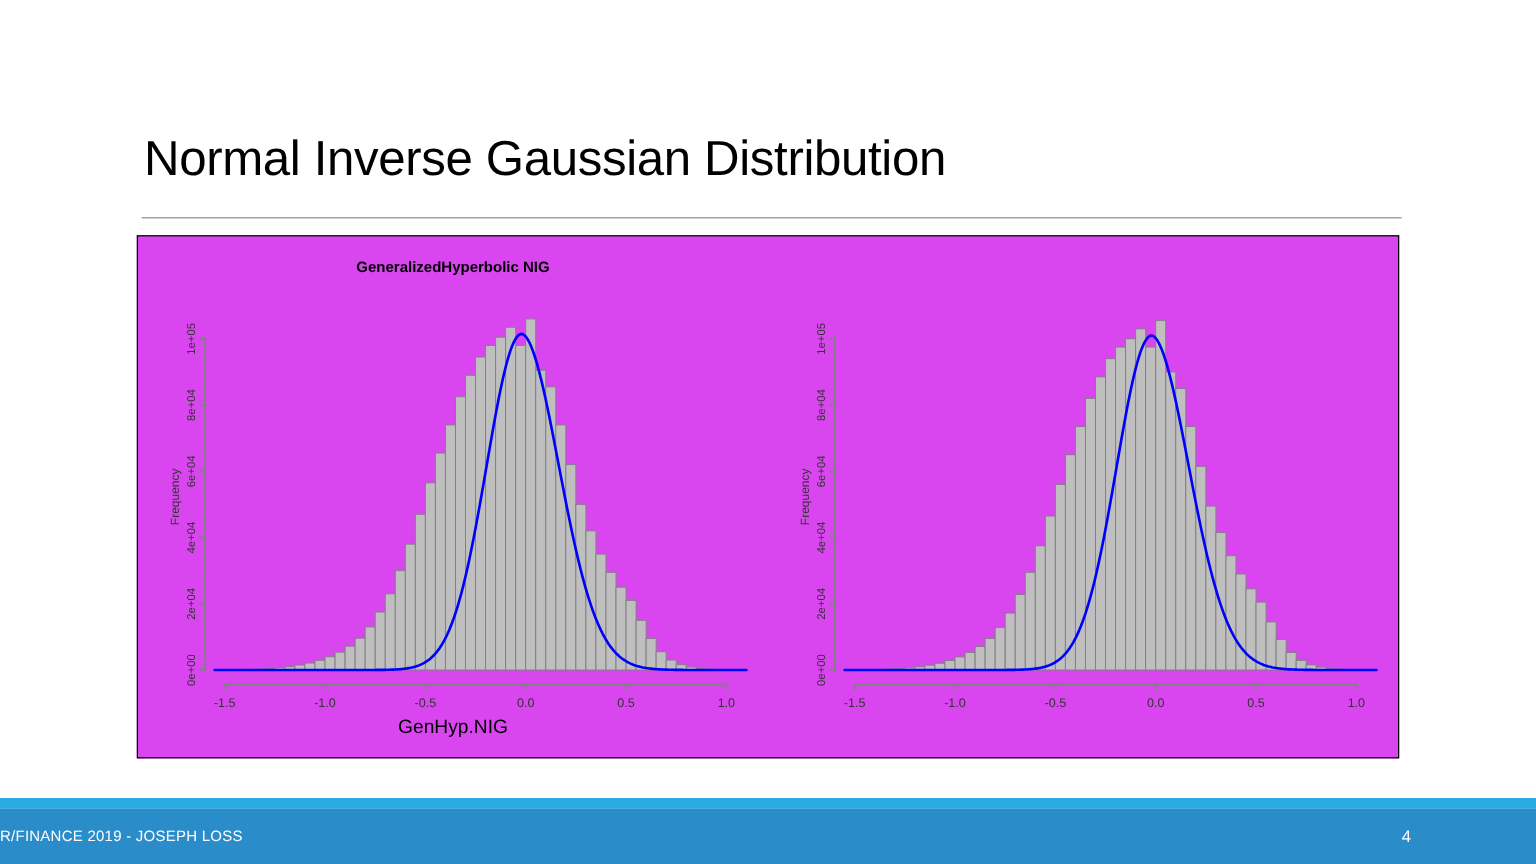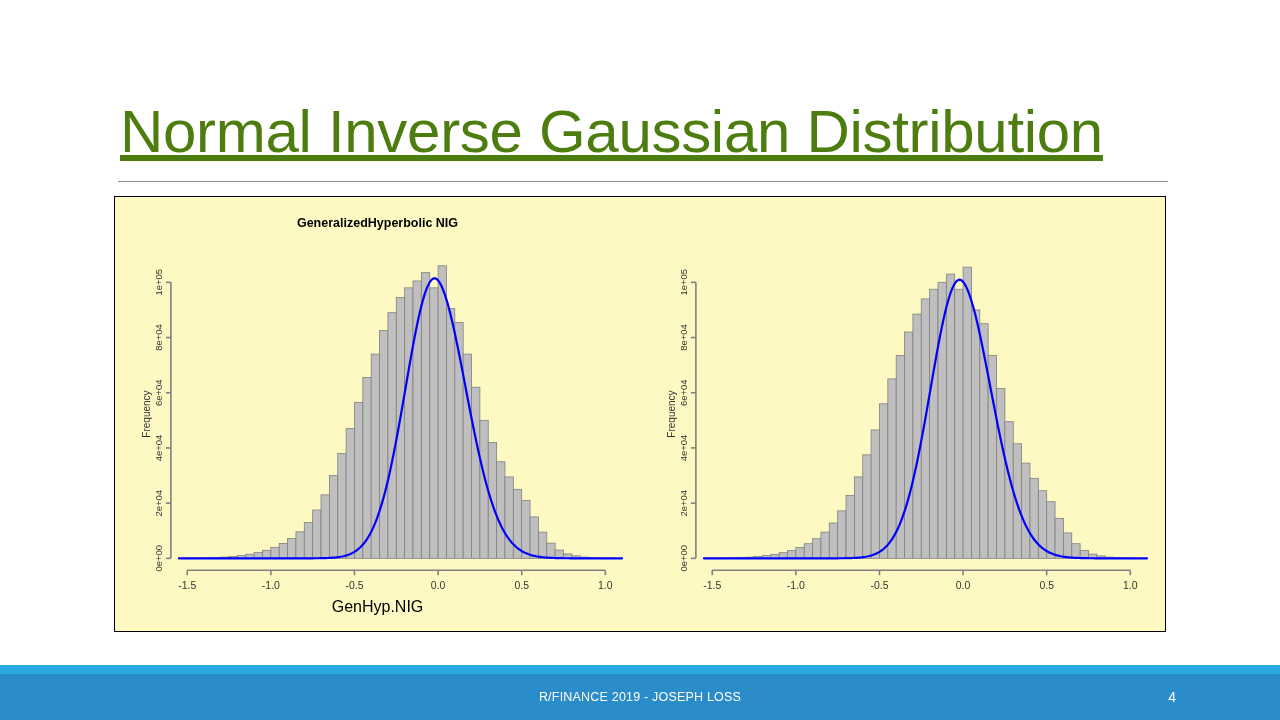--- a/index.html
+++ b/index.html
@@ -19,45 +19,44 @@
     inset: 0;
     background: #ffffff;
   }
 
   
   .slide-title {
     position: absolute;
     left: 120px;
     top: 98px;
     width: 1060px;
-    font-size: 60px;
+    font-size: 41px;
     line-height: 68px;
     font-weight: 400;
-    color: #4d7c0f;
+    color: #000000;
     letter-spacing: -0.3px;
     white-space: nowrap;
-    text-decoration: underline;
   }
   .title-rule {
     position: absolute;
     left: 118px;
     top: 181px;
     width: 1050px;
     height: 1px;
     background: #8c8c8c;
   }
 
   
   .figure-panel {
     position: absolute;
     left: 114px;
     top: 196px;
     width: 1052px;
     height: 436px;
-    background: #fef9c3;
+    background: #d946ef;
     border: 1.5px solid #000000;
     box-sizing: border-box;
   }
   .plots-row {
     position: absolute;
     inset: 0;
     display: flex;
   }
   .plot-cell {
     position: relative;
@@ -130,21 +129,21 @@
     top: 674px;
     width: 1280px;
     height: 46px;
     background: #2B8CCA;
   }
   .footer-text {
     position: absolute;
     left: 0;
     top: 690px;
     width: 1280px;
-    text-align: center;
+    text-align: left;
     font-size: 12.5px;
     color: #ffffff;
     letter-spacing: 0.2px;
   }
   .footer-page {
     position: absolute;
     right: 104px;
     top: 689px;
     font-size: 14px;
     color: #ffffff;

